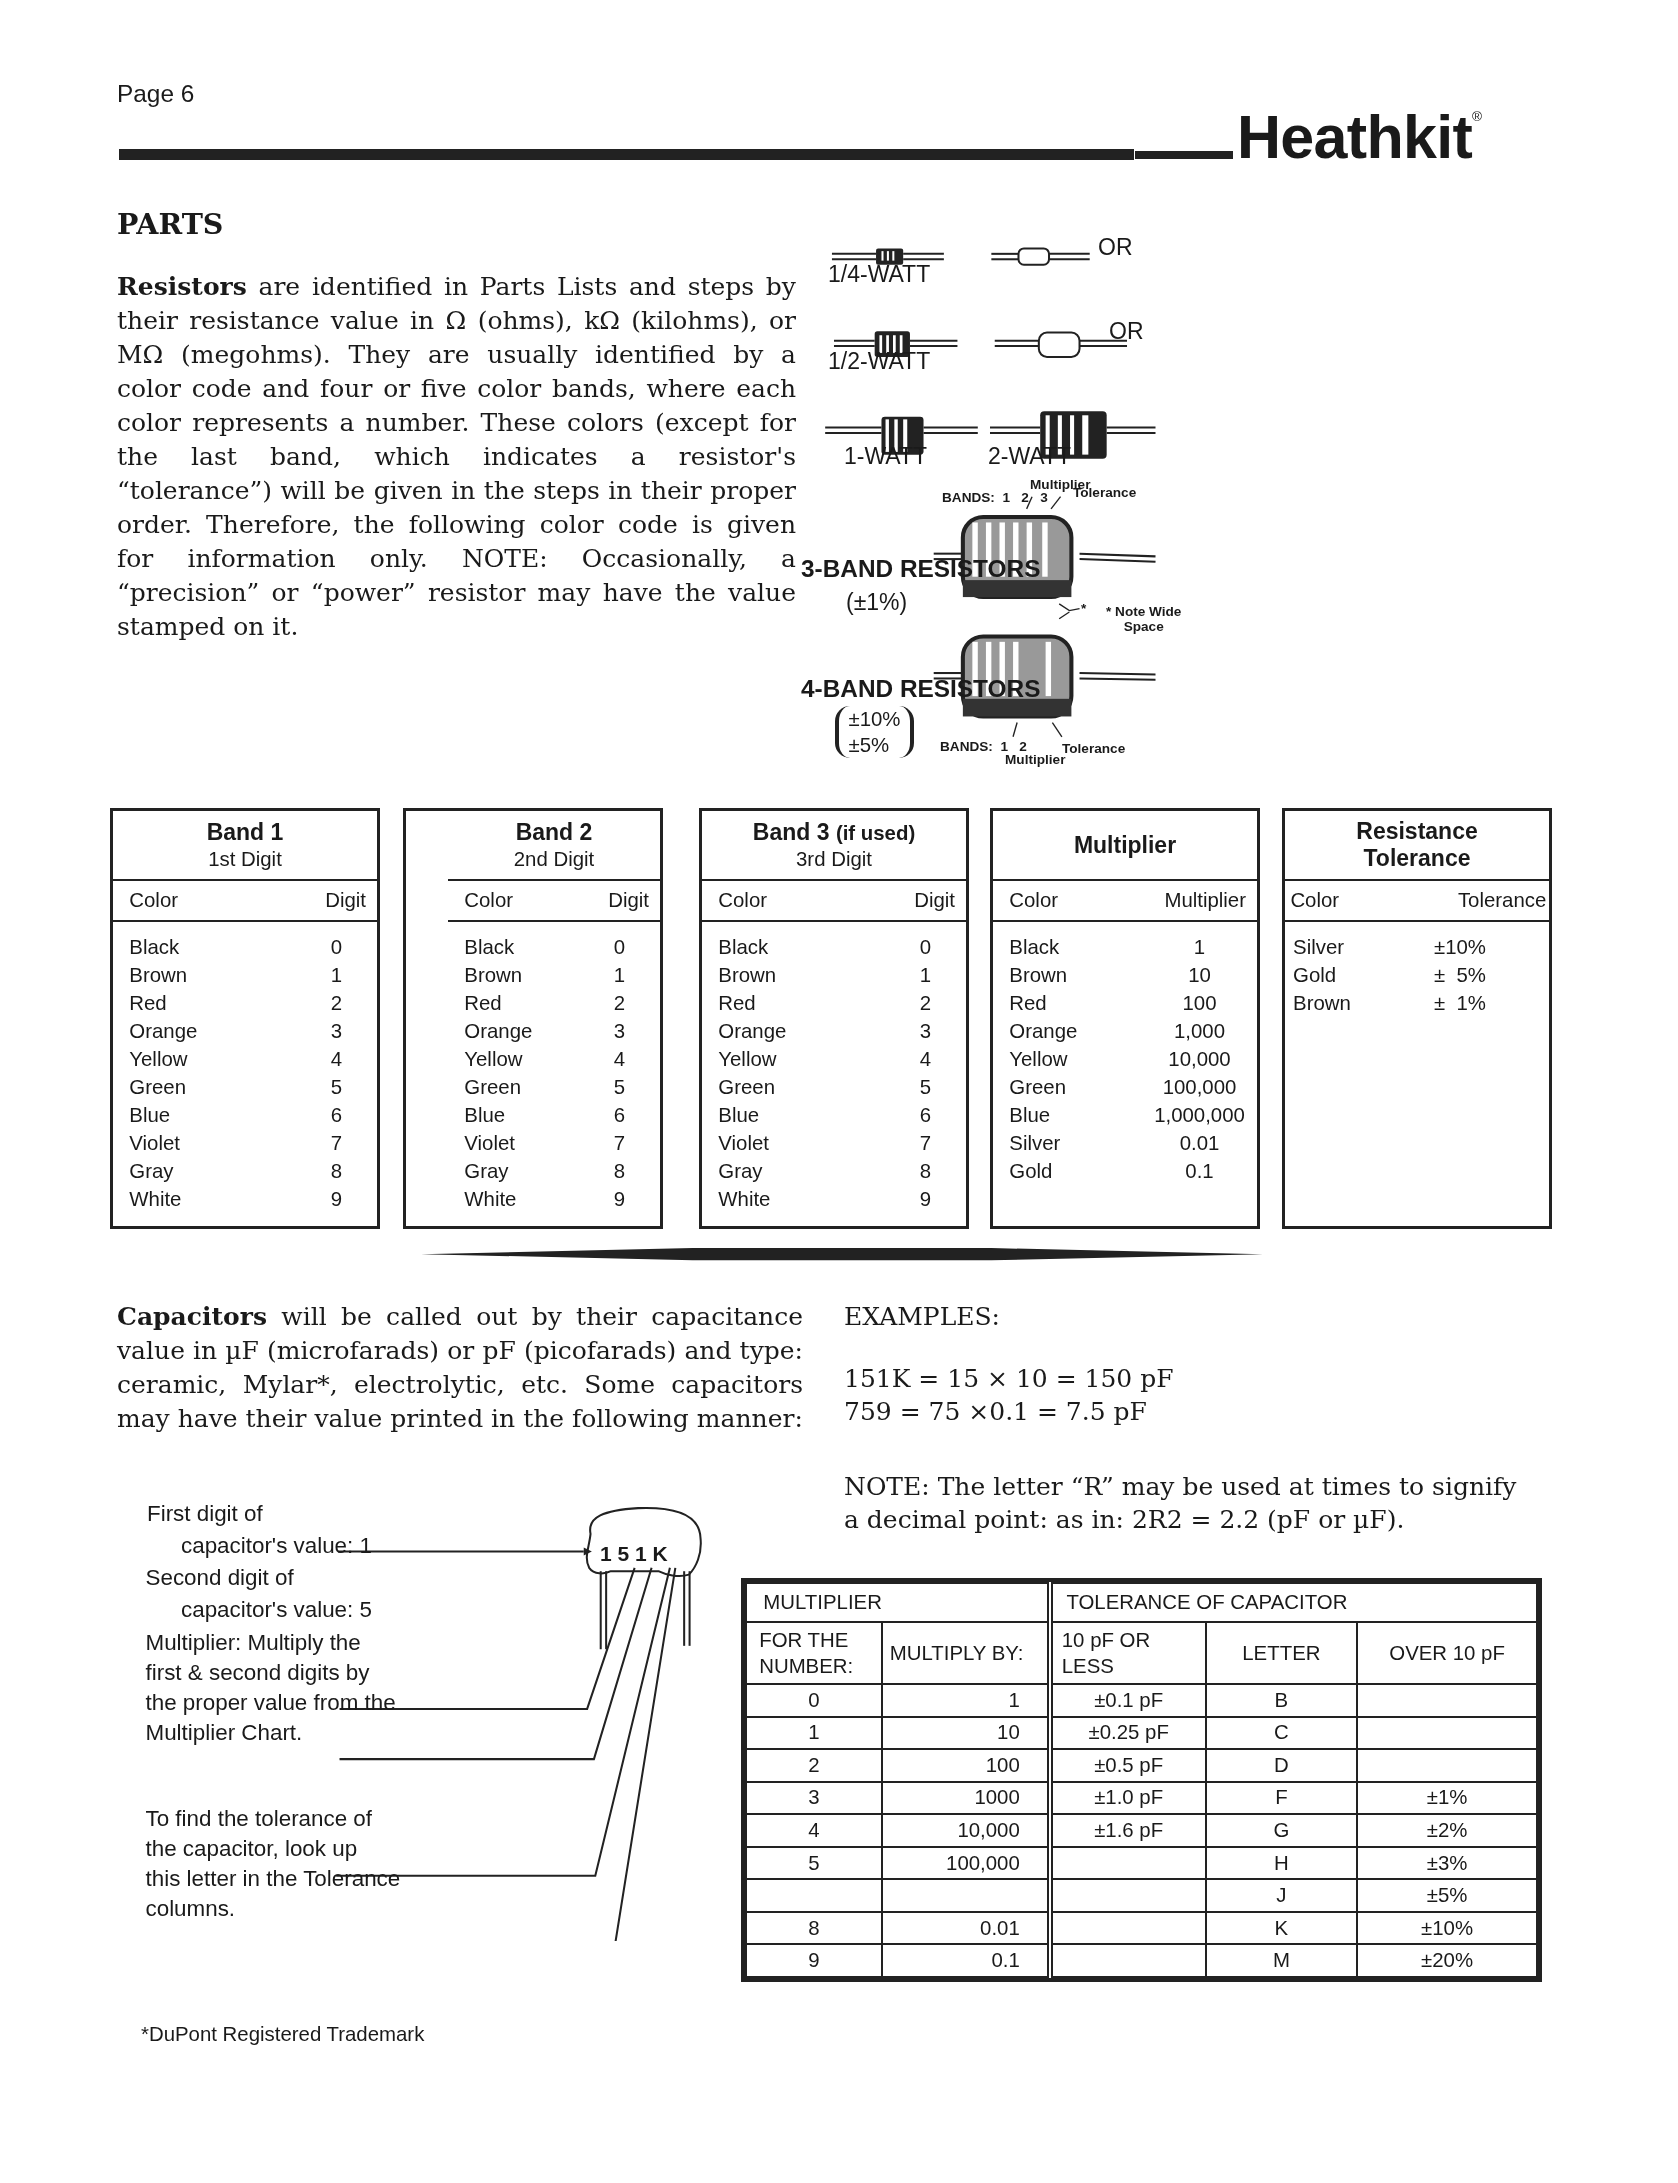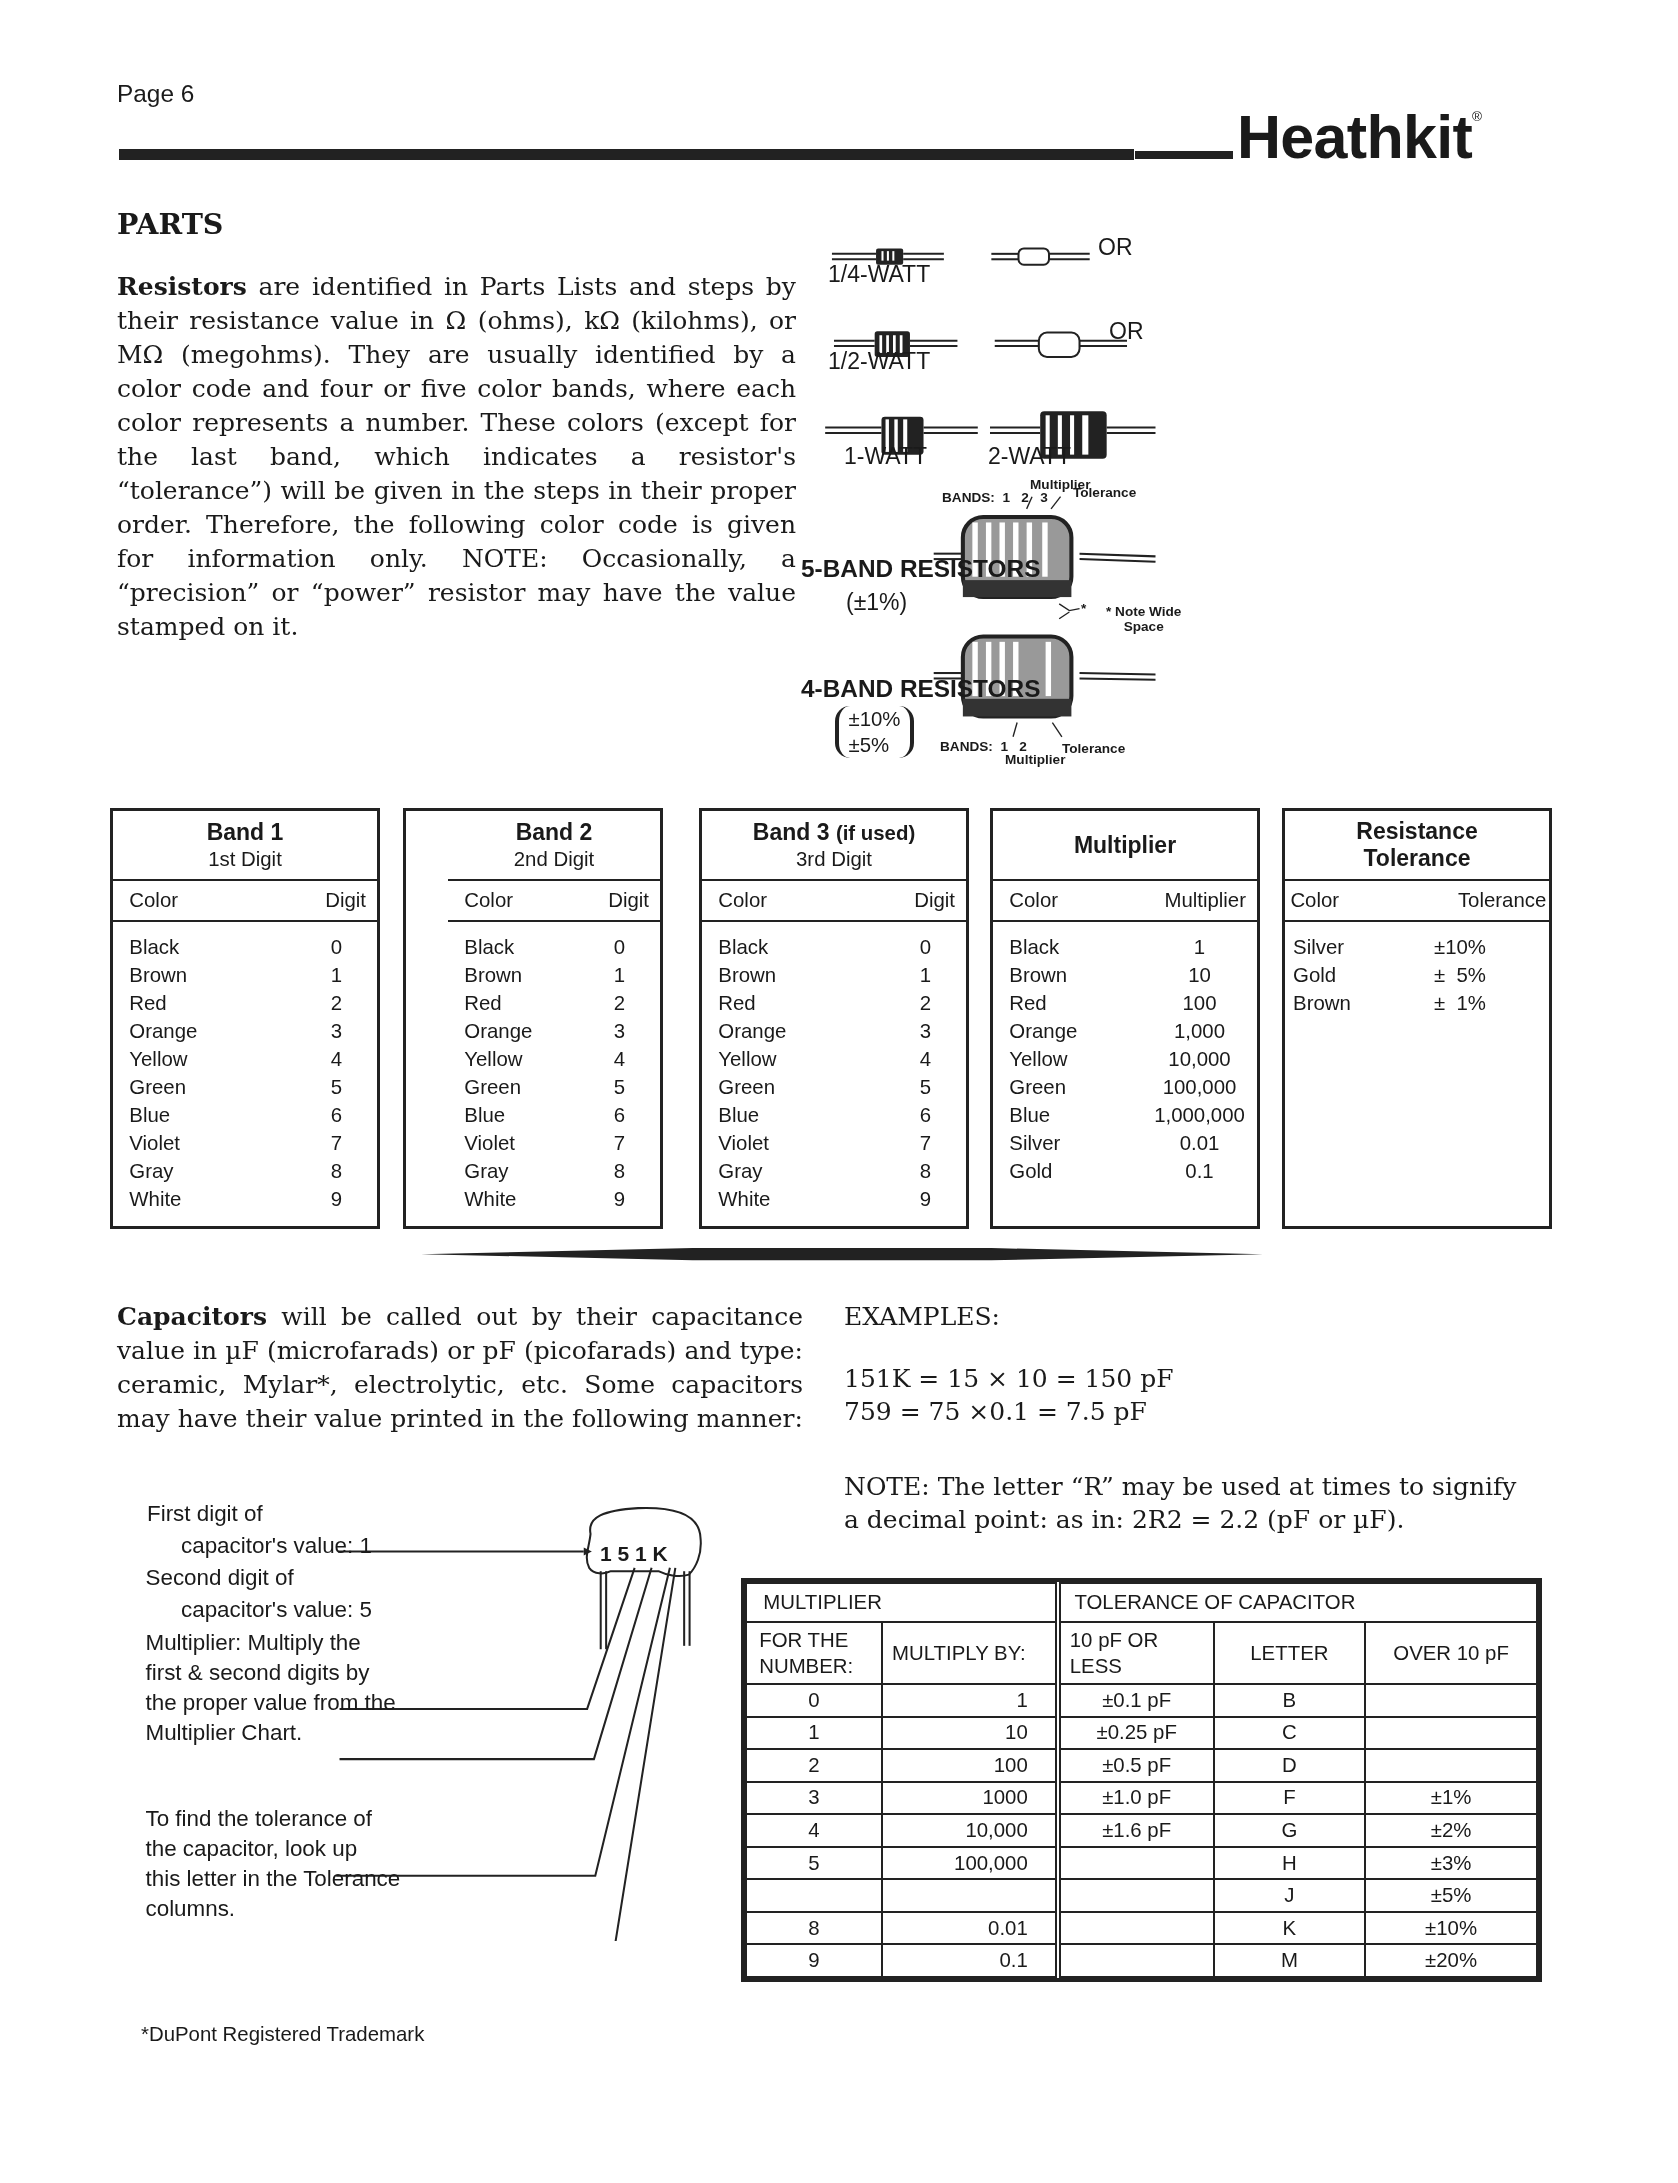--- a/index.html
+++ b/index.html
@@ -181,21 +181,21 @@
   </svg>
   <div class="abs dlabel" style="left:297px;top:9.5px">OR</div>
   <div class="abs dlabel" style="left:27px;top:37px">1/4-WATT</div>
   <div class="abs dlabel" style="left:308px;top:94px">OR</div>
   <div class="abs dlabel" style="left:27px;top:124px">1/2-WATT</div>
   <div class="abs dlabel" style="left:43px;top:219px">1-WATT</div>
   <div class="abs dlabel" style="left:187px;top:219px">2-WATT</div>
   <div class="abs dsmall" style="left:229px;top:253px">Multiplier</div>
   <div class="abs dsmall" style="left:141px;top:266px;white-space:pre">BANDS:  1   2   3</div>
   <div class="abs dsmall" style="left:272px;top:261px">Tolerance</div>
-  <div class="abs dlabel-b" style="left:0px;top:331px">5-BAND RESISTORS</div>
+  <div class="abs dlabel-b" style="left:0px;top:331px">3-BAND RESISTORS</div>
   <div class="abs dlabel" style="left:45px;top:365px">(±1%)</div>
   <div class="abs dsmall" style="left:280px;top:377px">*</div>
   <div class="abs dsmall" style="left:305px;top:380px;text-align:center">
       <div>* Note Wide</div>
       <div>Space</div>
     </div>
   <div class="abs dlabel-b" style="left:0px;top:451px">4-BAND RESISTORS</div>
   <div class="abs dlabel" style="left:34px;top:482px;font-size:20.4px;line-height:26px;border-left:4.1px solid #222;border-right:4.1px solid #222;border-radius:15px;padding:0 9.5px">
       <div>±10%</div>
       <div>±5%</div>
@@ -487,21 +487,21 @@
 
 <div class="abs sans" id="cap-table">
   <table>
     <tbody>
         <tr style="height:39px">
       <td colspan="2" class="dbl" style="padding-left:16.3px">MULTIPLIER</td>
       <td colspan="3" style="padding-left:13.6px">TOLERANCE OF CAPACITOR</td>
     </tr>
     <tr style="height:62px">
       <td style="width:115px;padding-left:12.2px;line-height:26px">FOR THE NUMBER:</td>
-      <td class="dbl" style="width:136px;text-align:right;padding-right:29px;line-height:26px">MULTIPLY BY:</td>
+      <td class="dbl" style="width:136px;text-align:left;padding-right:21px;line-height:26px">MULTIPLY BY:</td>
       <td style="width:136px;padding-left:9px;line-height:26px">10 pF OR LESS</td>
       <td class="c" style="width:136px">LETTER</td>
       <td class="c" style="line-height:26px;padding:0 27px">OVER 10 pF</td>
     </tr>
     <tr>
           <td class="c">0</td>
           <td class="r dbl">1</td>
           <td class="c">±0.1 pF</td>
           <td class="c">B</td>
           <td class="c"></td>

